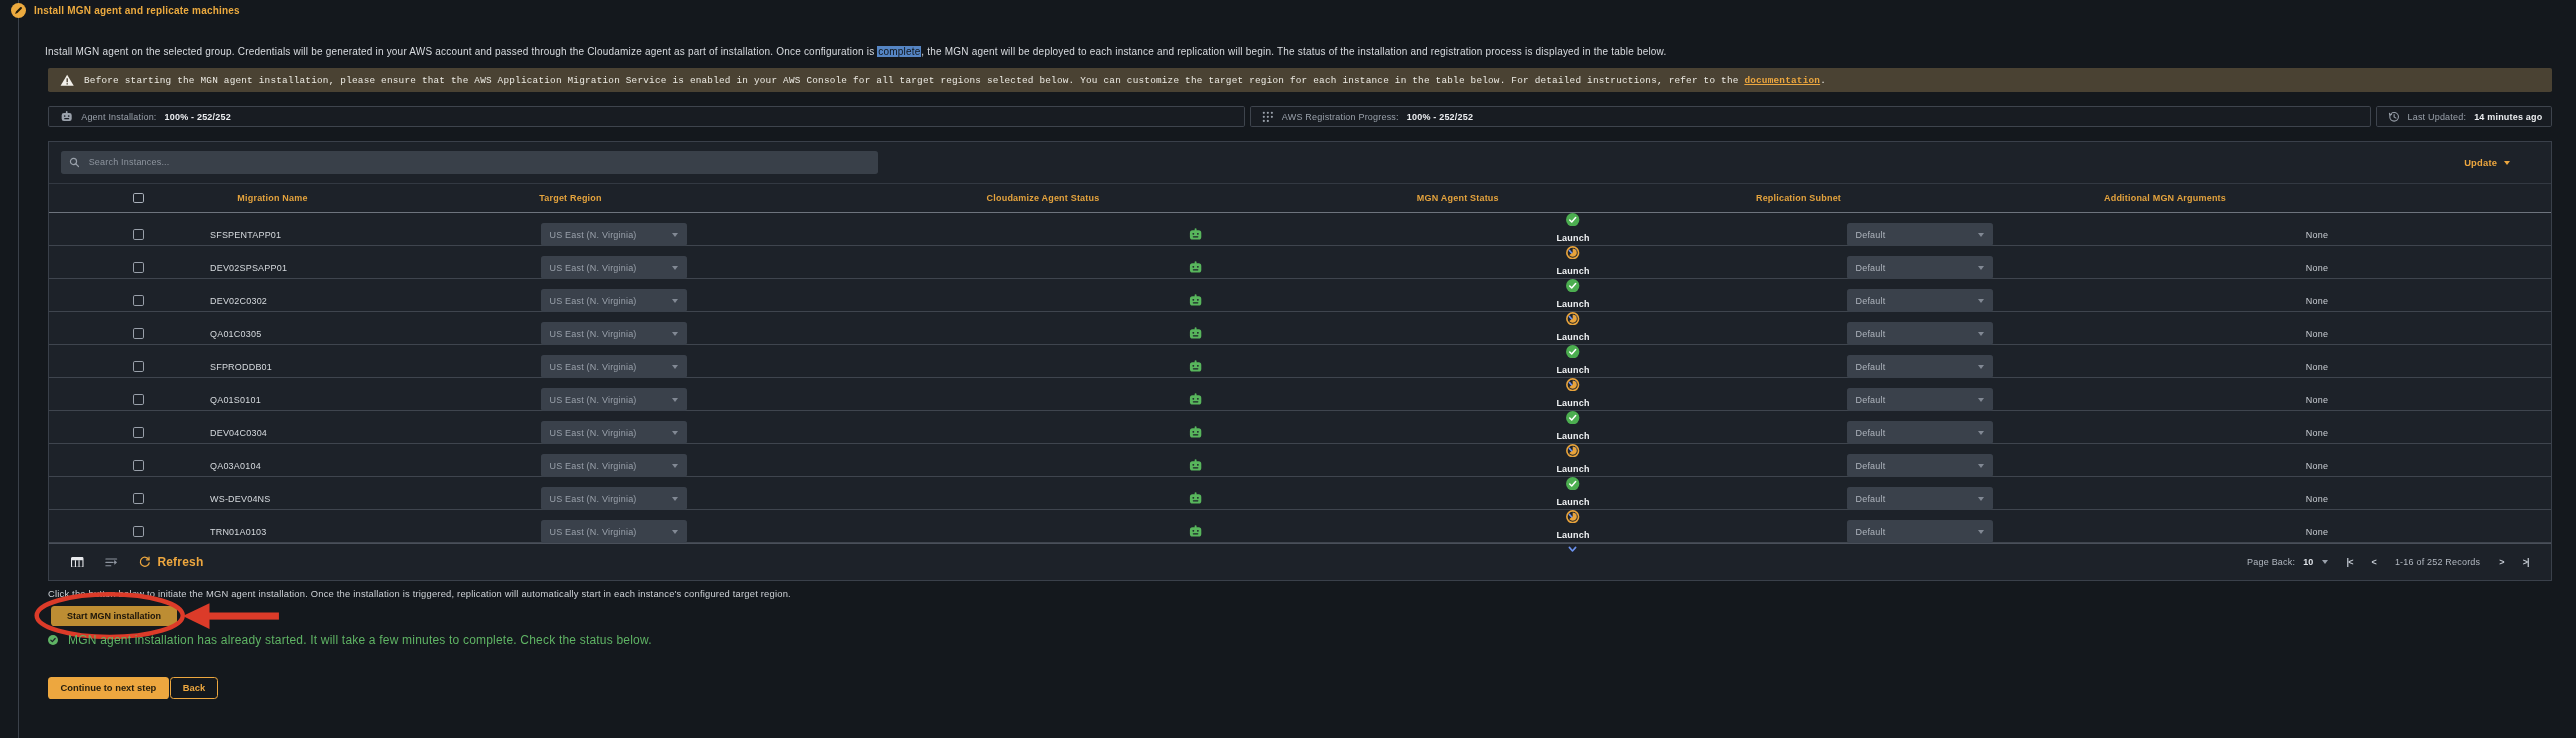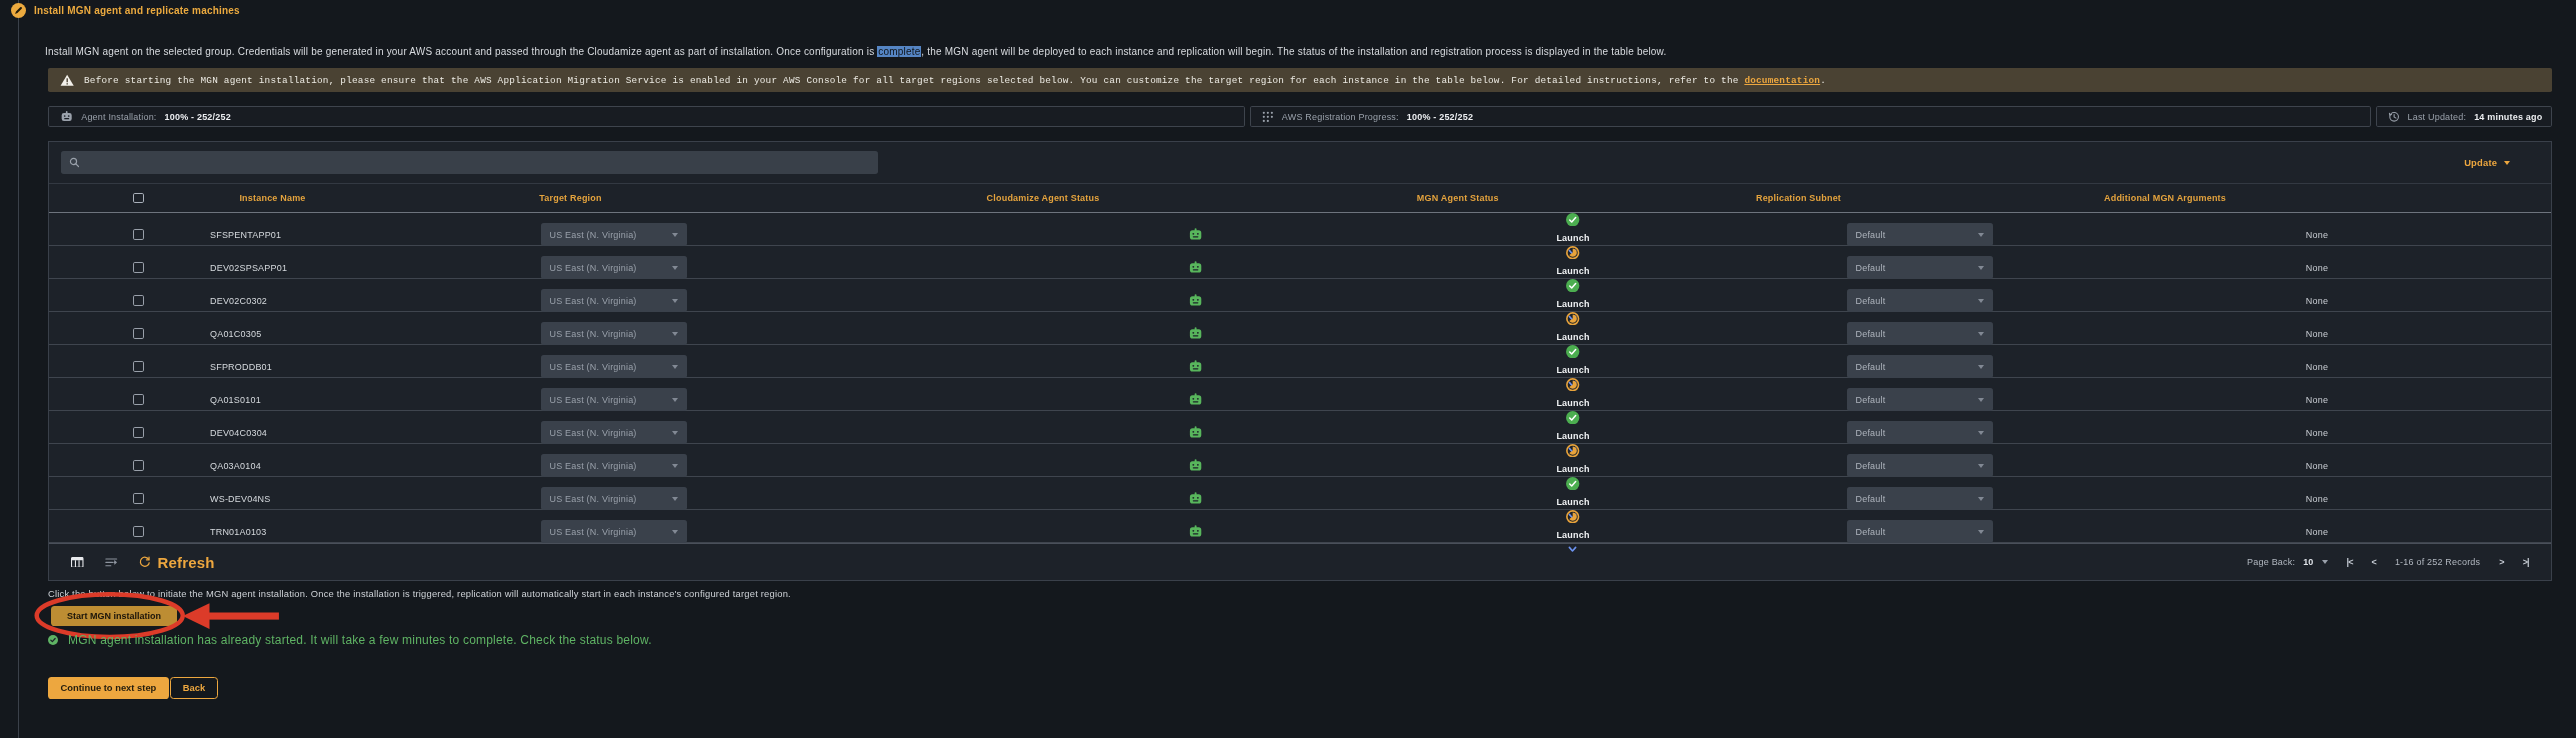--- a/index.html
+++ b/index.html
@@ -63,21 +63,21 @@
 
   .dropdown { width:146px; height:22.4px; background:#3a414b; border-radius:2.7px; display:flex; align-items:center;
     padding:0 9px; color:#99a0aa; font-size:9px; cursor:pointer; white-space:nowrap; }
   .dropdown .dd-caret { margin-left:auto; border-top-color:#828994; }
 
   .launch-group { display:flex; align-items:center; gap:6.3px; color:#f0f2f4; font-weight:600; cursor:pointer;flex-direction:column; }
   .mgn-status { display:flex; align-items:center; }
 
   .tfoot { height:37px; display:flex; align-items:center; padding:0 22.4px; border-top:0.9px solid #4a505a; }
   .tf-icon { margin-right:21.5px; display:flex; align-items:center; cursor:pointer; }
-  .refresh-btn { display:flex; align-items:center; gap:6.3px; color:#eda73f; font-size:15px; font-weight:700; cursor:pointer; }
+  .refresh-btn { display:flex; align-items:center; gap:6.3px; color:#eda73f; font-size:12px; font-weight:700; cursor:pointer; }
   .pager { margin-left:auto; display:flex; align-items:center; gap:19px; color:#b2b8c0; font-size:9px; }
   .pager .pg-btn { cursor:pointer; font-weight:700; color:#c6ccd4; letter-spacing:-0.9px; }
   .pagesize { display:flex; align-items:center; gap:8px; }
   .pagesize .caret { border-top-color:#9aa1ab; }
 
   
   .instruction { position:absolute; left:48px; top:588px; font-size:9.4px; color:#ced2d7; white-space:nowrap; }
   .start-btn { position:absolute; left:51px; top:606px; height:20px; padding:0 16px; background:#bd8d33; color:#1b150a;
     font-size:9px; font-weight:700; border:0; border-radius:3.6px; display:flex; align-items:center; cursor:pointer; font-family:inherit; }
   .annotation { position:absolute; left:25px; top:588px; width:287px; height:57px; pointer-events:none; }
@@ -160,32 +160,33 @@
 
 <div class="panel">
   <div class="toolbar">
     <div class="search">
       <span style="display:flex;">
         <svg width="10.8" height="10.8" viewBox="0 0 12 12" fill="none" stroke="#9aa1ab" stroke-width="1.3">
             <circle cx="5" cy="5" r="3.4"></circle>
             <path d="M7.6 7.6 L10.6 10.6" stroke-linecap="round"></path>
           </svg>
       </span>
+      <input placeholder="Search Instances..." style="">
     </div>
     <div class="update-btn">
       <span>Update</span>
       <span class="caret"></span>
     </div>
   </div>
 
   <div class="grid thead">
     <div class="cell c1" style="transform:translateX(9px);">
         <span class="cb" style="border-color:#aab1bb;"></span>
       </div>
-    <div class="cell h2">Instance Name</div>
+    <div class="cell h2">Migration Name</div>
     <div class="cell h3">Target Region</div>
     <div class="cell h4">Cloudamize Agent Status</div>
     <div class="cell h5">MGN Agent Status</div>
     <div class="cell h6">Replication Subnet</div>
     <div class="cell h7">Additional MGN Arguments</div>
   </div>
 
   <div>
   <div class="grid trow">
     <div class="cell c1">

